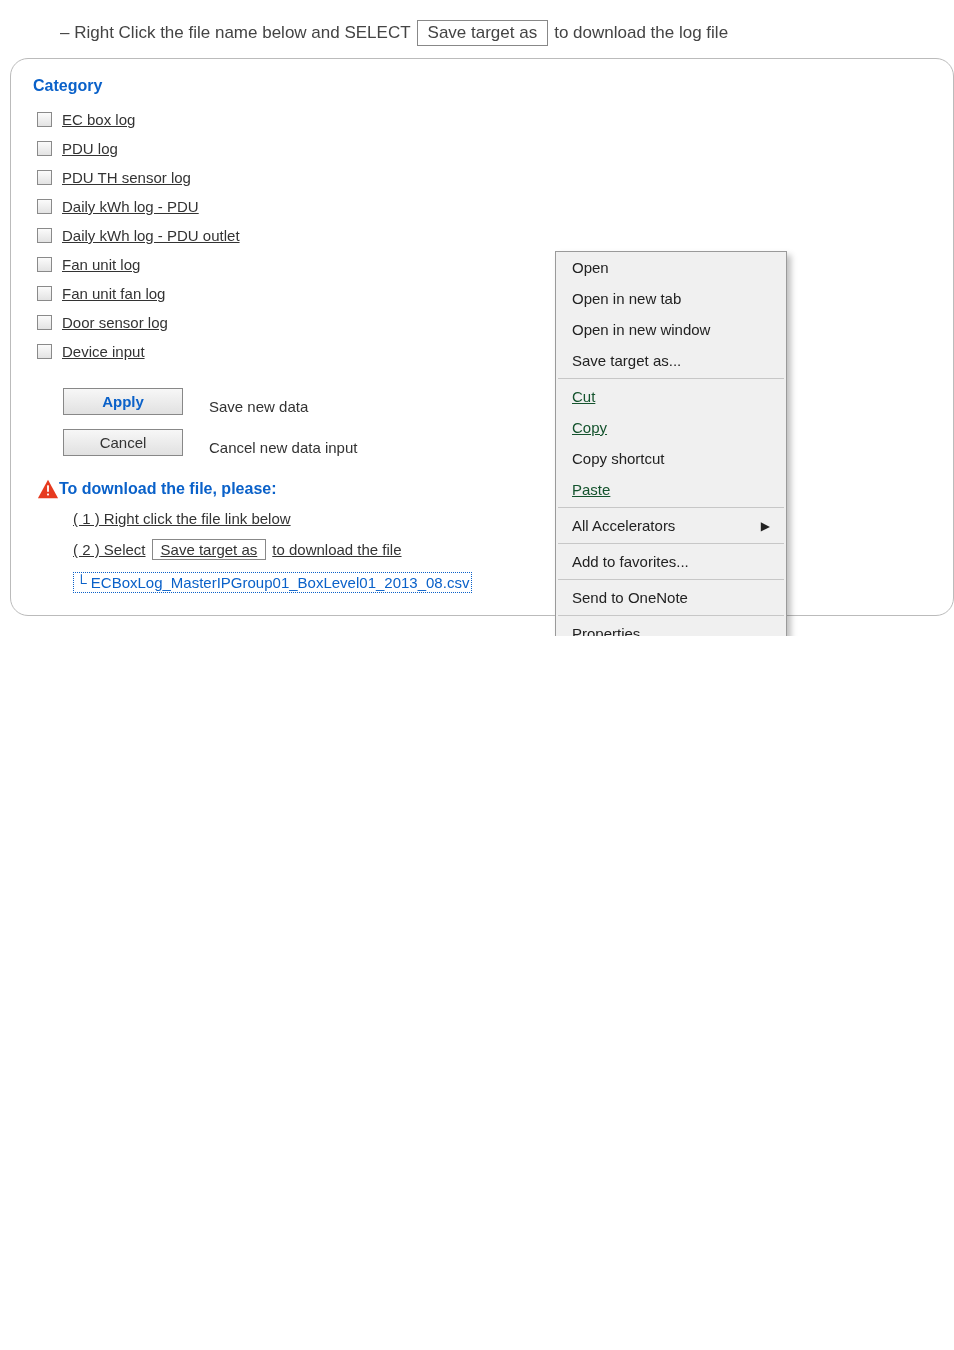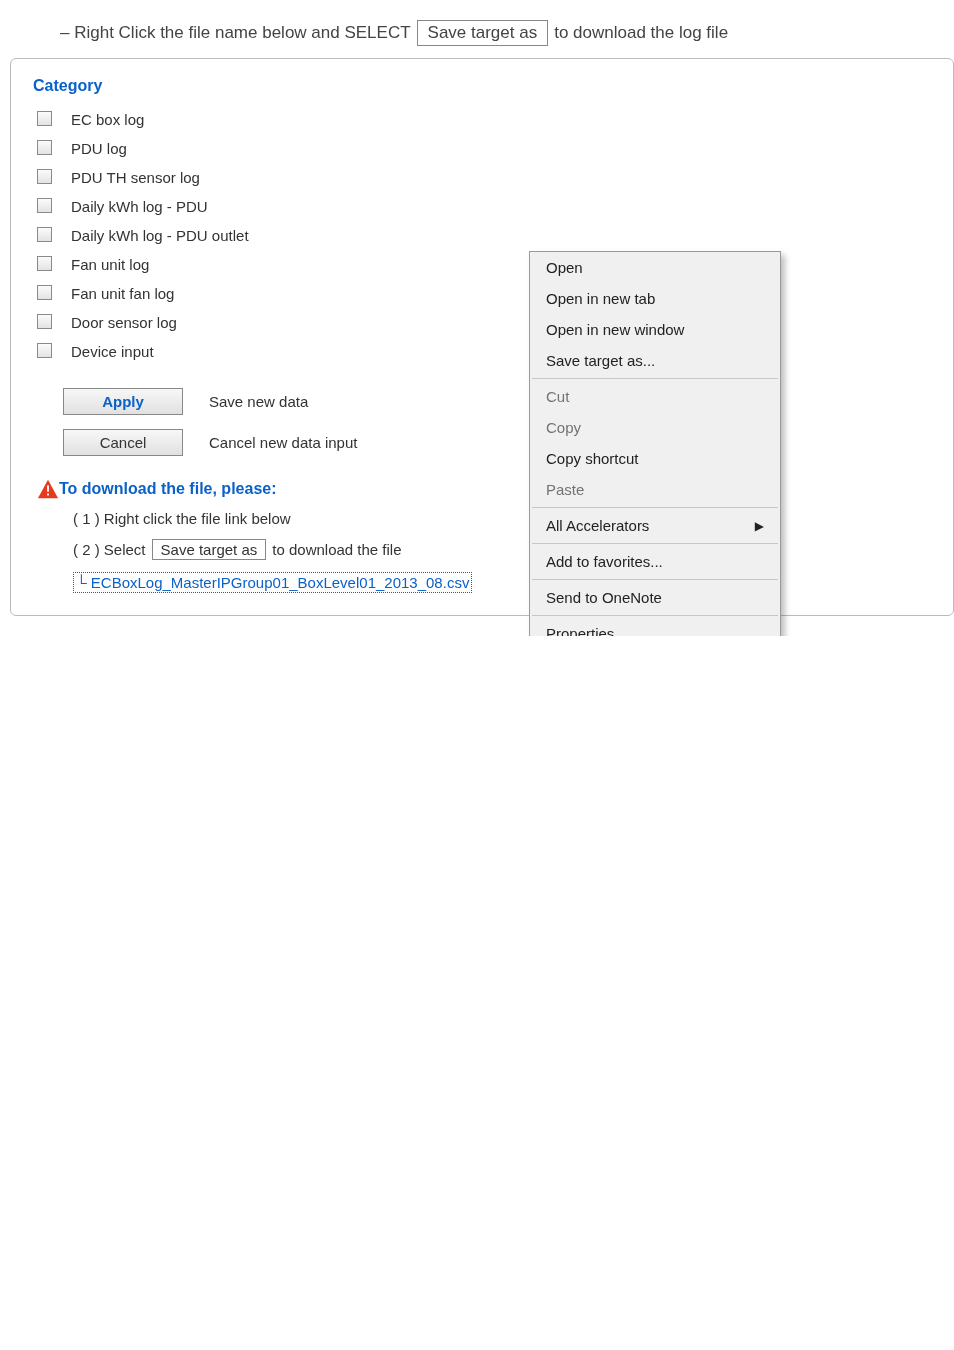--- a/index.html
+++ b/index.html
@@ -21,51 +21,53 @@
     gap: 6px;
   }
   .boxed-txt {
     border: 1px solid #888;
     padding: 2px 10px;
     font-size: 17px;
     color: #444;
   }
   .main-frame {
     border: 1px solid #bbb;
-    border-radius: 6px;
+    border-radius: 18px;
     margin: 0 0 20px 10px;
     padding: 18px 26px 24px 22px;
     position: relative;
   }
   .cat-heading {
     color: #0a61c9;
     font-weight: bold;
     font-size: 16px;
     margin-bottom: 10px;
   }
   .checklist { }
   .check-row {
     display: flex;
-    gap: 19px;
+    align-items: center;
+    gap: 10px;
     padding: 6px 0 6px 4px;
     font-size: 15px;
     color: #333;
+    text-decoration: underline;
   }
   .chk {
     width: 15px; height: 15px;
     border: 1px solid #8a8a8a;
     background: linear-gradient(#fbfbfb,#e3e3e3);
     flex-shrink: 0;
   }
   .btn-section {
     margin: 22px 0 8px 30px;
   }
   .btn-row {
     display: flex;
-    align-items: center;
+    align-items: flex-end;
     gap: 26px;
     margin-bottom: 14px;
   }
   .btn {
     min-width: 120px;
     text-align: center;
     padding: 4px 10px;
     border: 1px solid #888;
     background: linear-gradient(#f7f7f7,#e1e1e1);
     font-size: 15px;
@@ -80,55 +82,55 @@
   .dl-head {
     display:flex; align-items:center; 
     color:#0a61c9; font-weight:bold; font-size:16px;
     margin-bottom:10px;
   }
   .warn-icon {
     width:22px;height:22px;position:relative;
   }
   .warn-icon svg{width:22px;height:22px;display:block;}
   .dl-steps { margin-left: 36px; font-size:15px; color:#333;}
-  .dl-step { margin-bottom:12px; display:flex; align-items:center; gap:6px; flex-wrap:wrap;}
+  .dl-step { margin-bottom:12px; display:flex; align-items:center; gap:6px; flex-wrap:wrap;text-decoration:underline;}
   .inline-box {
     border:1px solid #888; padding:1px 8px;
   }
   .file-link {
     margin-left:36px;
     margin-top:14px;
   }
   .file-link a {
     color:#0a61c9;
     text-decoration:none;
     border:1px dotted #0a61c9;
     padding:1px 2px;
   }
   .file-link a:before { content:"\2514\00a0"; text-decoration:none; border:none; color:#0a61c9;}
   
   .context-menu {
     position:absolute;
     top: 192px;
-    left: 518px;
-    width: 252px;
+    left: 544px;
+    width: 232px;
     background:#f0f0f0;
     border:1px solid #9a9a9a;
     box-shadow: 4px 4px 6px rgba(0,0,0,0.25);
     font-size:15px;
     color:#222;
   }
   .cm-item {
     padding:7px 16px;
     cursor:pointer;
     display:flex;
     justify-content:space-between;
     align-items:center;
   }
-  .cm-item.disabled { color:#737373; cursor:default; }
+  .cm-item.disabled { color:#14532d; cursor:default;text-decoration:underline; }
   .cm-sep {
     height:1px; background:#c7c7c7; margin:2px 2px;
   }
   .cm-arrow {
     font-size:12px;
   }
 </style>
 </head>
 <body>
 

